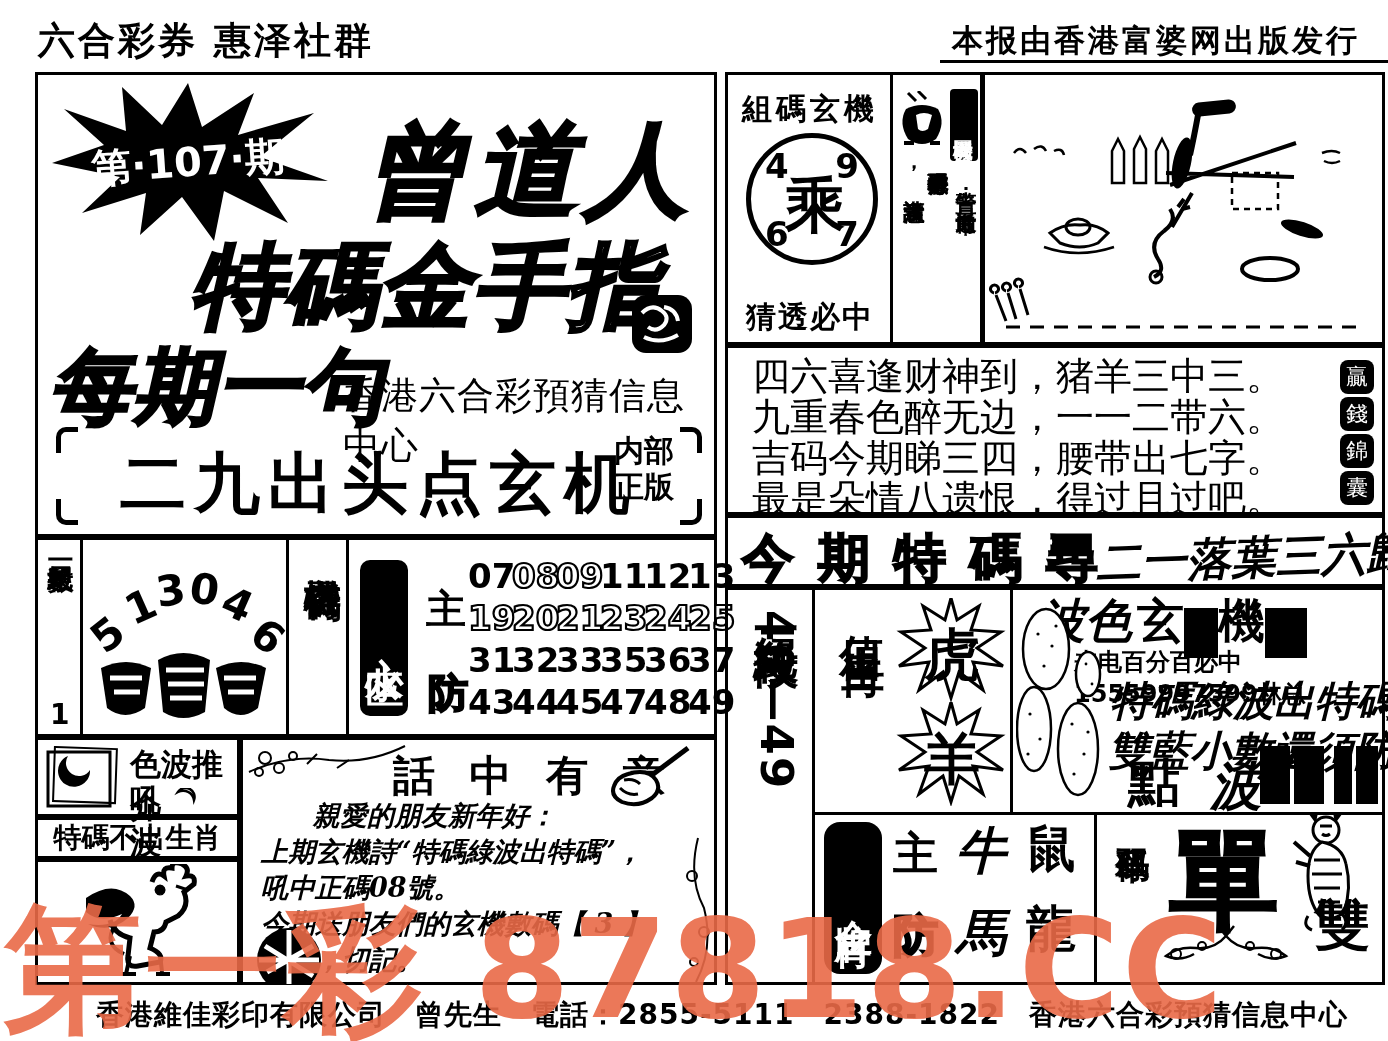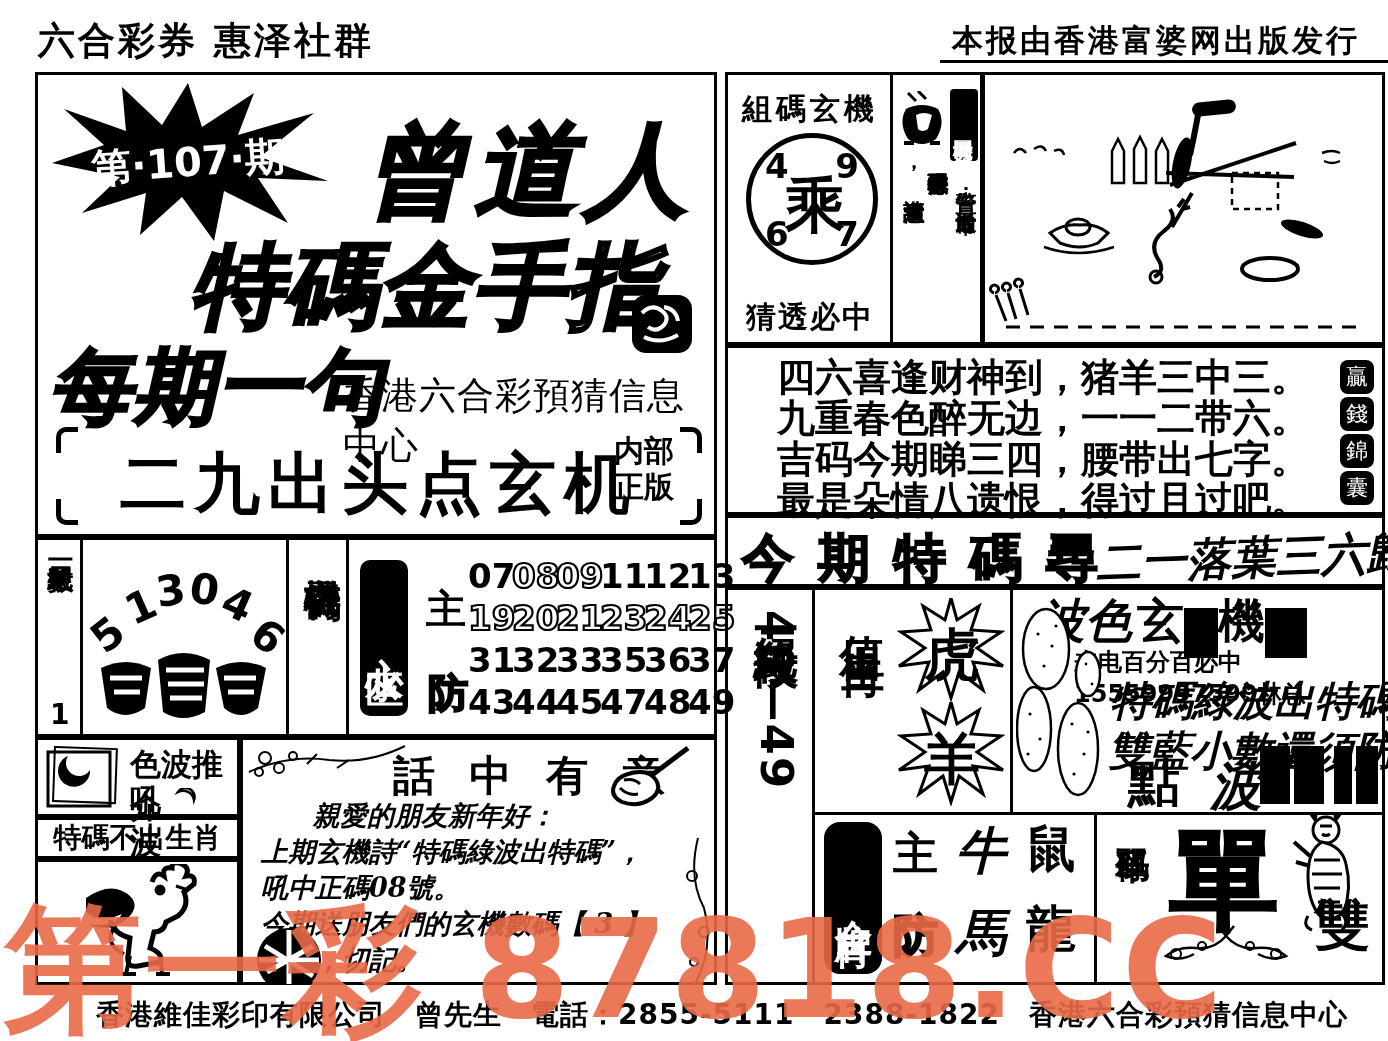--- a/index.html
+++ b/index.html
@@ -218,21 +218,21 @@
       <path d="M58 166 q34 12 70 0" fill="none" stroke="#000" stroke-width="2.5"></path>
       <path d="M178 150 q14 -10 6 -22 m-6 22 q-16 12 -6 28 q8 12 -4 18 m24 -70 l6 -8 m-2 10 l8 -2" fill="none" stroke="#000" stroke-width="4"></path>
       <circle cx="170" cy="196" r="6" fill="none" stroke="#000" stroke-width="3"></circle>
       <ellipse cx="284" cy="188" rx="28" ry="11" fill="none" stroke="#000" stroke-width="4"></ellipse>
       <path d="M10 214 l10 26 m2 -28 l8 26 m4 -30 l8 26 M8 212 a4 4 0 1 1 1 0 M20 210 a4 4 0 1 1 1 0 M32 206 a4 4 0 1 1 1 0" stroke="#000" stroke-width="3" fill="none"></path>
       <path d="M20 246 h360" stroke="#000" stroke-width="3" stroke-dasharray="14 10"></path>
     </svg>
   </div>
 
   <div class="abs bx" style="left:725px;top:345px;width:660px;height:170px;">
-    <div class="abs serif" style="left:49px;top:8px;font-size:38px;font-weight:700;line-height:41px;white-space:nowrap;">
+    <div class="abs serif" style="left:24px;top:8px;font-size:38px;font-weight:400;line-height:41px;white-space:nowrap;">
       <div>四六喜逢财神到，猪羊三中三。</div>
       <div>九重春色醉无边，一一二带六。</div>
       <div>吉码今期睇三四，腰带出七字。</div>
       <div>最是朵情八遗恨，得过且过吧。</div>
     </div>
     <div class="abs" style="right:8px;top:12px;display:flex;flex-direction:column;gap:3px;">
       <div class="blackbox" style="width:34px;height:34px;font-size:22px;border-radius:8px;">贏</div>
       <div class="blackbox" style="width:34px;height:34px;font-size:22px;border-radius:8px;">錢</div>
       <div class="blackbox" style="width:34px;height:34px;font-size:22px;border-radius:8px;">錦</div>
       <div class="blackbox" style="width:34px;height:34px;font-size:22px;border-radius:8px;">囊</div>

